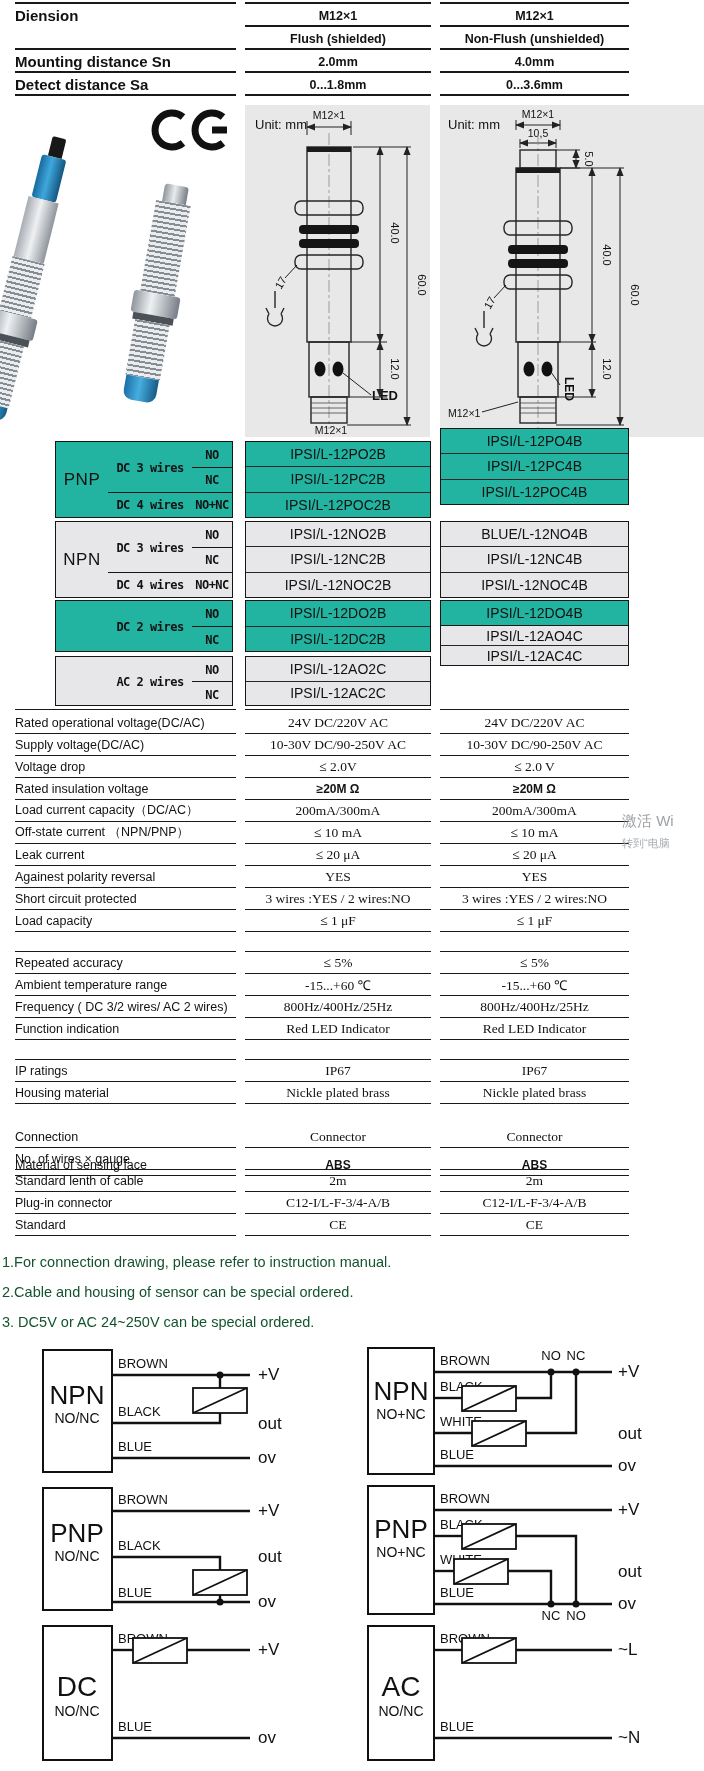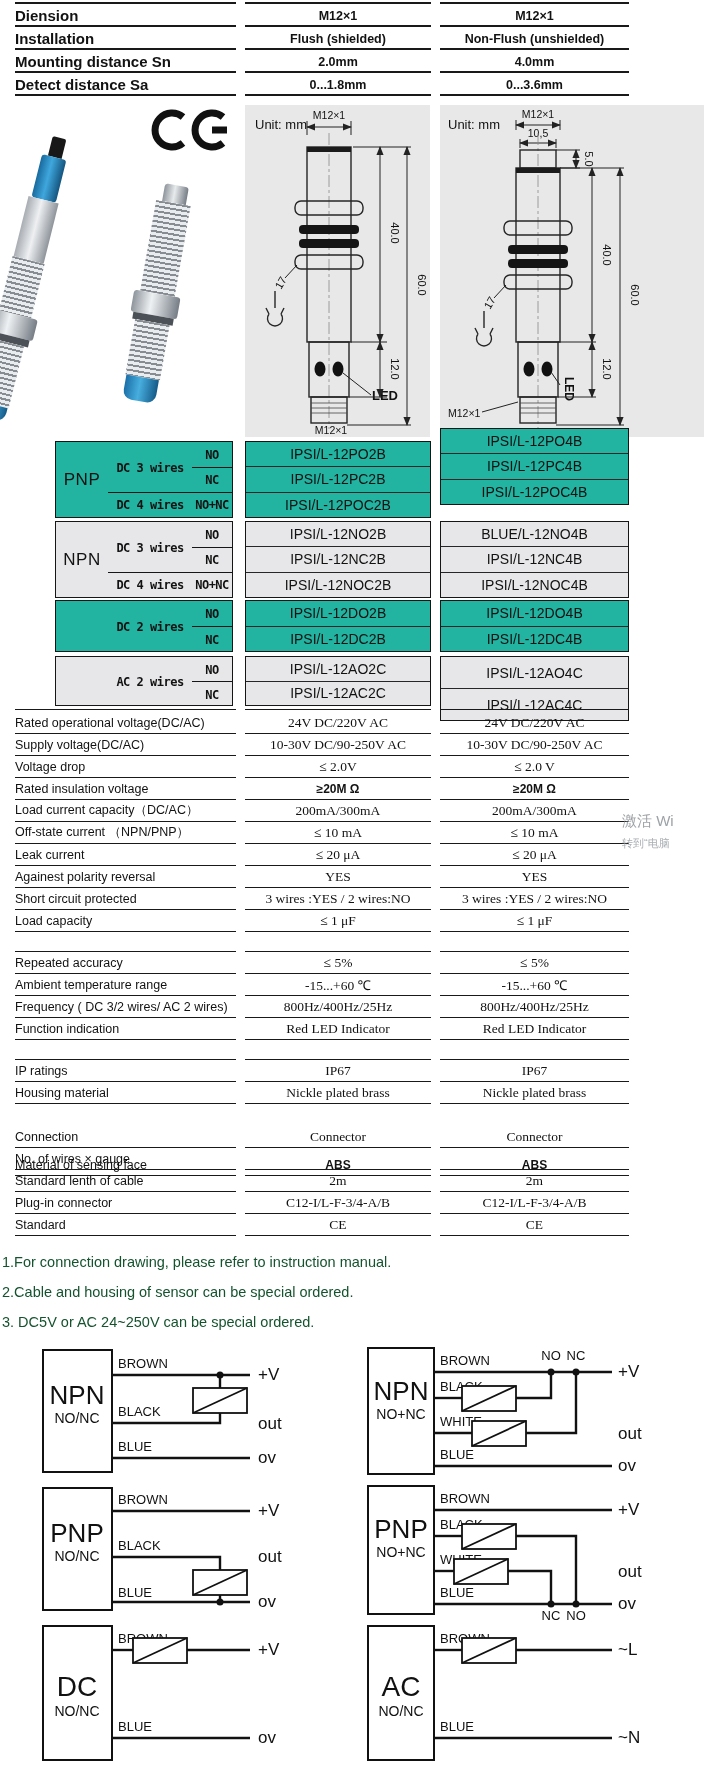--- a/index.html
+++ b/index.html
@@ -72,21 +72,20 @@
 </head>
 <body>
 
 <div>
   <div class="hrow" style="top:2px">
     <div class="hcell hlab">Diension</div>
     <div class="hcell hval colA">M12×1</div>
     <div class="hcell hval colB">M12×1</div>
   </div>
   <div class="hrow" style="top:25px">
-    <div class="hcell hlab">Installation</div>
     <div class="hcell hval colA">Flush (shielded)</div>
     <div class="hcell hval colB">Non-Flush (unshielded)</div>
   </div>
   <div class="hrow" style="top:48px">
     <div class="hcell hlab">Mounting distance Sn</div>
     <div class="hcell hval colA">2.0mm</div>
     <div class="hcell hval colB">4.0mm</div>
   </div>
   <div class="hrow" style="top:71px">
     <div class="hcell hlab">Detect distance Sa</div>
@@ -292,21 +291,21 @@
   <div class="lb grayb" style="top:656px;height:50px">
     <div class="lw" style="top:0;height:50px">AC 2 wires</div>
     <div class="lg" style="top:0;height:25px">NO</div>
     <div class="lg" style="top:25px;height:25px">NC</div>
     <div class="hl" style="left:136px;top:24px;width:40px"></div>
   </div>
   <div class="mcol grayb colA" style="top:656px;height:50px">
     <div class="mcell">IPSI/L-12AO2C</div>
     <div class="mcell">IPSI/L-12AC2C</div>
   </div>
-  <div class="mcol grayb colB" style="top:656px;height:65px">
+  <div class="mcol grayb colB" style="top:625px;height:41px">
     <div class="mcell">IPSI/L-12AO4C</div>
     <div class="mcell">IPSI/L-12AC4C</div>
   </div>
 </div>
 
 <div>
   <div class="srow" style="top:708px;height:2px">
       <div class="sl"></div>
       <div class="sv colA"></div>
       <div class="sv colB"></div>

